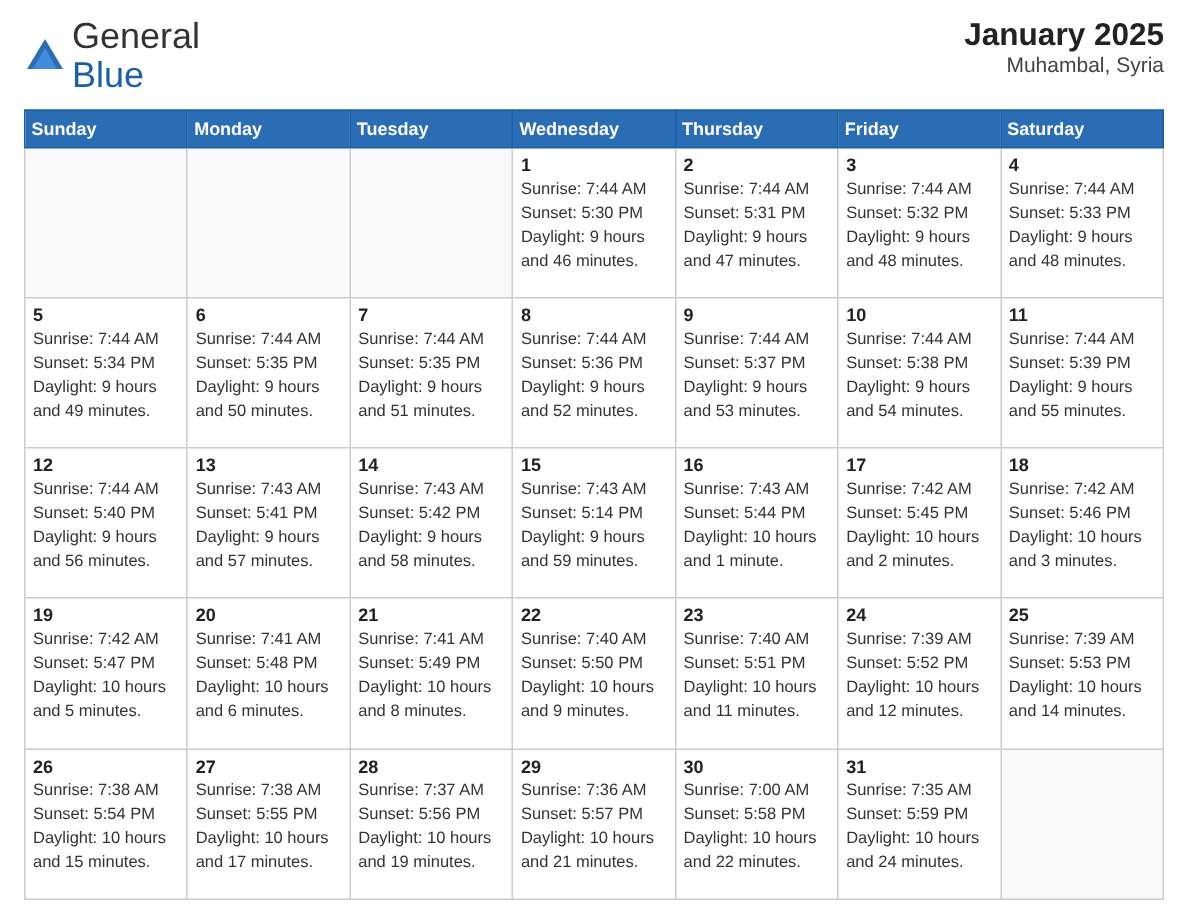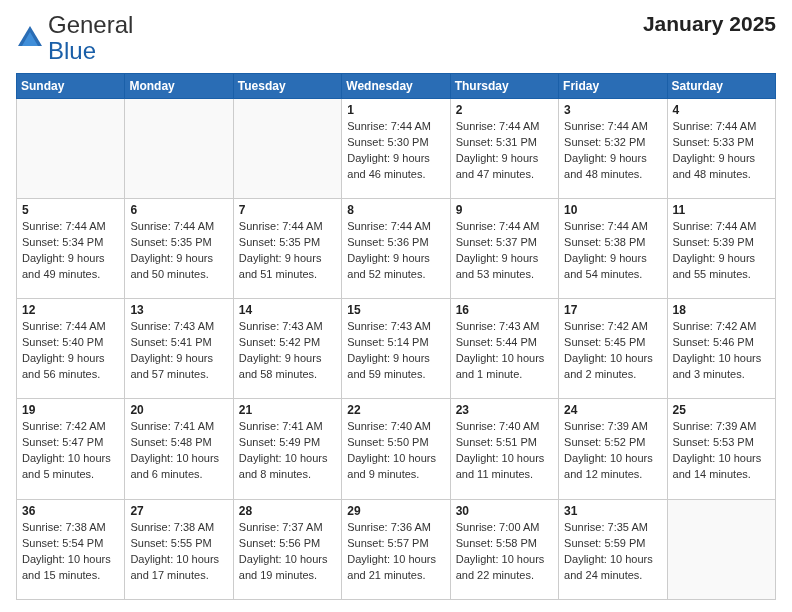--- a/index.html
+++ b/index.html
@@ -106,20 +106,21 @@
         <polygon points="14,2 26,22 2,22" fill="#2a6db5"></polygon>
         <polygon points="14,8 22,22 6,22" fill="#4a9de8" opacity="0.7"></polygon>
       </svg>
       <div class="logo-text">
         <span class="logo-general">General</span><br>
         <span class="logo-blue">Blue</span>
       </div>
     </div>
     <div class="title-block">
       <div class="month-title">January 2025</div>
+      <div class="location">Muhambal, Syria</div>
     </div>
   </div>
 
   <table class="calendar">
     <thead>
       <tr>
       <th>Sunday</th>
           <th>Monday</th>
           <th>Tuesday</th>
           <th>Wednesday</th>
@@ -285,21 +286,21 @@
           </td>
           <td>
             <span class="day-number">25</span>
             <div class="day-info">Sunrise: 7:39 AM
 Sunset: 5:53 PM
 Daylight: 10 hours and 14 minutes.</div>
           </td>
         </tr>
         <tr class="week-row">
           <td>
-            <span class="day-number">36</span>
+            <span class="day-number">26</span>
             <div class="day-info">Sunrise: 7:38 AM
 Sunset: 5:54 PM
 Daylight: 10 hours and 15 minutes.</div>
           </td>
           <td>
             <span class="day-number">27</span>
             <div class="day-info">Sunrise: 7:38 AM
 Sunset: 5:55 PM
 Daylight: 10 hours and 17 minutes.</div>
           </td>

